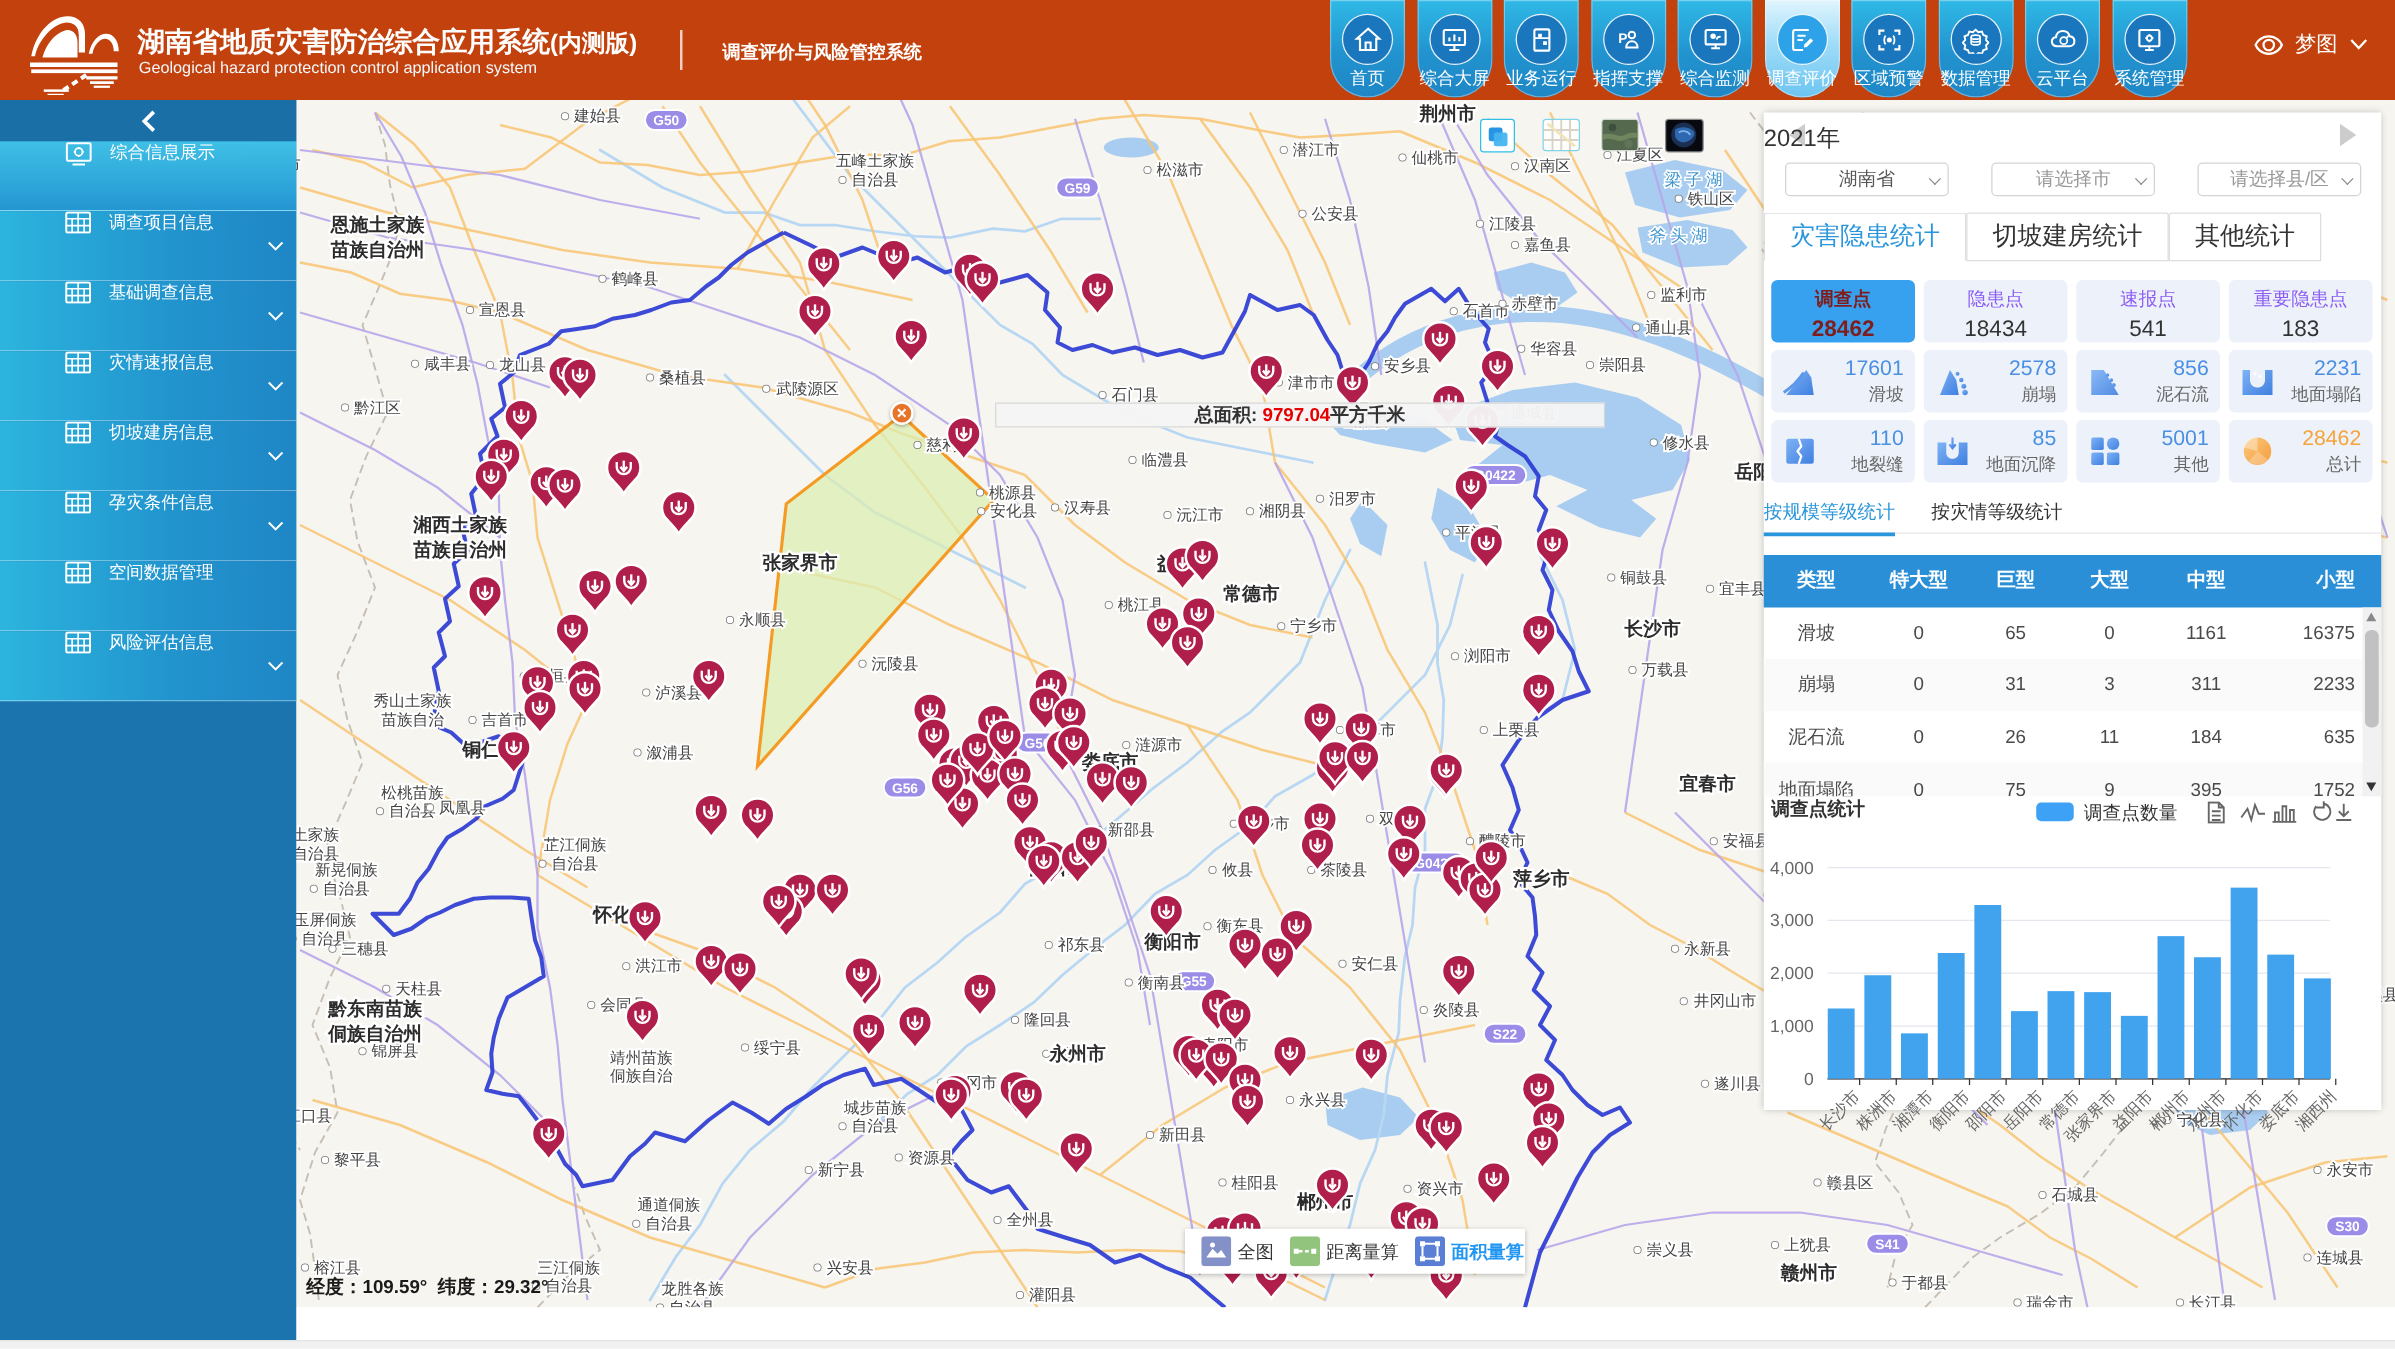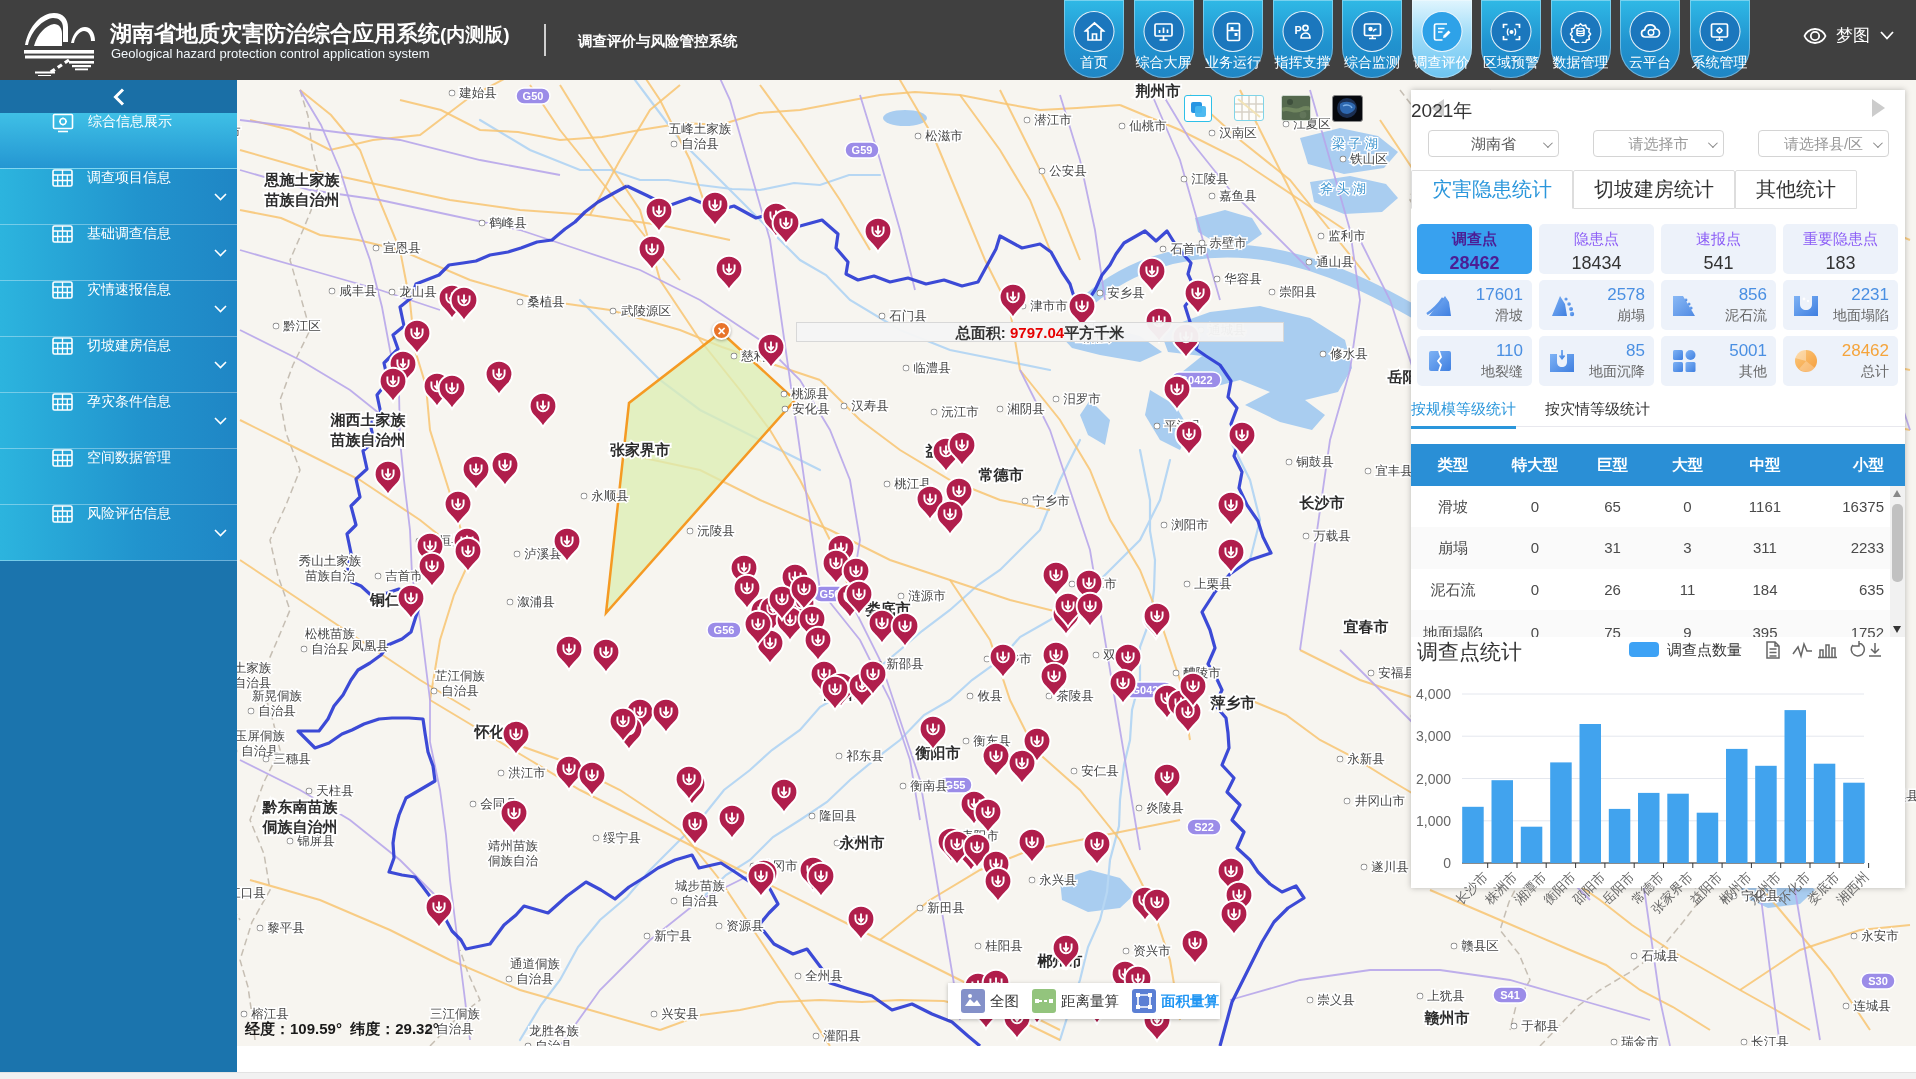--- a/index.html
+++ b/index.html
@@ -1,15 +1,15 @@
 <!DOCTYPE html>
 <html><head><meta charset="utf-8"><style>
 *{margin:0;padding:0;box-sizing:border-box}
 html,body{width:1916px;height:1079px;overflow:hidden;font-family:"Liberation Sans",sans-serif;background:#fff}
-.header{position:absolute;left:0;top:0;width:1916px;height:80px;background:#404040;z-index:30}
+.header{position:absolute;left:0;top:0;width:1916px;height:80px;background:#c2410c;z-index:30}
 .logo{position:absolute;left:20px;top:8px}
 .htitle{position:absolute;left:110px;top:19px;color:#fff;font-size:22px;font-weight:bold;white-space:nowrap}
 .htitle .nce{font-size:19px;font-weight:bold}
 .hsub{position:absolute;left:111px;top:46px;color:#f2f8fc;font-size:13px;white-space:nowrap}
 .hdiv{position:absolute;left:544px;top:24px;width:2px;height:32px;background:rgba(255,255,255,.75)}
 .hsys{position:absolute;left:578px;top:32px;color:#fff;font-size:14.5px;font-weight:bold}
 .nav{position:absolute;left:1064px;top:0;height:80px;display:flex}
 .nb{position:relative;width:60px;height:78px;margin-right:9.5px;border-radius:0 0 30px 30px;background:linear-gradient(180deg,#2fb9e6 0%,#2193cf 55%,#1f86c5 100%);box-shadow:inset 0 0 0 1px rgba(255,255,255,.35)}
 .nb.act{background:linear-gradient(180deg,#e0f5fe 0%,#9fdcf8 45%,#6cc4f1 100%)}
 .nb .cir{position:absolute;left:50%;top:11px;transform:translateX(-50%);width:41px;height:41px;border-radius:50%;background:#1b77bd;border:1.5px solid rgba(255,255,255,.9);display:flex;align-items:center;justify-content:center}
@@ -43,42 +43,42 @@
 .sel .sc{position:absolute;right:8px;top:10px;width:7px;height:7px;border-right:1.6px solid #888;border-bottom:1.6px solid #888;transform:rotate(45deg) translateY(-2px)}
 .tabs{display:flex;margin:13px 0 0 0;height:39px}
 .tab{border:1px solid #ddd;background:#fff;font-size:20px;color:#333;padding:0 20px;line-height:37px;border-radius:2px 2px 0 0}
 .tab.on{color:#2a96db;border-bottom:1px solid #fff}
 .srow{display:flex;margin:0 0 0 6px}
 .srow.f .sbox{margin-top:15px}
 .sbox{width:115px;height:50px;margin:6px 7px 0 0;background:#edf2fa;border-radius:5px;text-align:center}
 .sbox .t1{font-size:15px;color:#8b5cf6;margin-top:6px}
 .sbox .t2{font-size:18px;color:#333;margin-top:4px}
 .sbox.on{background:#38a1ef}
-.sbox.on .t1,.sbox.on .t2{color:#4c1d95;font-weight:bold}
+.sbox.on .t1,.sbox.on .t2{color:#7f1d1d;font-weight:bold}
 .ibox{position:relative;width:115px;height:50px;margin:6px 7px 0 0;background:#edf2fa;border-radius:5px}
 .ibox .num{position:absolute;right:9px;top:5px;font-size:17px;color:#4a8fe2}
 .ibox .num.org{color:#f5a43b}
 .ibox .lb{position:absolute;right:9px;top:27px;font-size:14px;color:#666}
 .ibox svg{position:absolute;left:8px;top:10px}
 .subtabs{position:absolute;left:0;top:310px;width:494px;height:29px;font-size:15px}
 .subtabs .sep{position:absolute;left:0;top:26px;width:494px;height:1px;background:#e8e8ee}
 .stab{position:absolute;top:0;color:#333}
 .stab.on{color:#2a96db}
 .stab.on::after{content:"";position:absolute;left:0;top:26px;width:100%;height:3px;background:#2a96db}
 .ttable{position:absolute;left:0;top:354px;width:494px;font-size:15px}
 .trow{display:flex;height:41.4px;line-height:41.4px;color:#4a4a4a}
 .trow.hd{height:42px;line-height:42px;background:#2a8fd6;color:#fff;font-weight:bold;font-size:15.5px}
 .trow.alt{background:#fafafa}
 .trow.cut{height:27px;overflow:hidden;line-height:45px}
 .tc{text-align:center}
 .c1{width:84px}.c2{width:80px}.c3{width:75px}.c4{width:75px}.c5{width:80px}.c6{width:95px;text-align:right;padding-right:16px}
 .vsb{position:absolute;right:0;top:42px;width:15px;height:151px;background:#f1f1f1}
 .vsb .th{position:absolute;left:2px;top:18px;width:11px;height:78px;background:#c1c1c1;border-radius:5px}
 .chead{position:absolute;left:0;top:544px;width:494px;height:34px}
-.chead .ct{position:absolute;left:6px;top:4px;font-size:21px;font-weight:normal;color:#333}
+.chead .ct{position:absolute;left:6px;top:4px;font-size:15px;font-weight:bold;color:#333}
 .chead .leg{position:absolute;left:218px;top:8px;width:30px;height:15px;background:#3da2f5;border-radius:4px}
 .chead .legt{position:absolute;left:256px;top:7px;font-size:15px;color:#333}
 </style></head><body>
 <div class="header">
  <svg class="logo" width="78" height="68" viewBox="0 0 78 68">
   <path d="M5,37 C9,17 22,5 34,5 C43,5 48,11 48,19 L48,34 L43,34 L43,20 C43,13 39,10 33,10 C23,11 11,23 8,37 Z" fill="#fff"></path>
   <path d="M14,38 C17,26 26,17 34,16 C39,16 42,20 42,26 L42,38 Z" fill="#fff"></path>
   <path d="M51,35 C53,25 59,19 65,19 C71,19 75,25 75,33 L71,33 C71,27 68,23 64,23 C60,23 55,28 54,35 Z" fill="#fff"></path>
   <rect x="4" y="42" width="70" height="3.6" fill="#fff"></rect>
   <rect x="5" y="47.5" width="69" height="3" fill="#fff"></rect>

